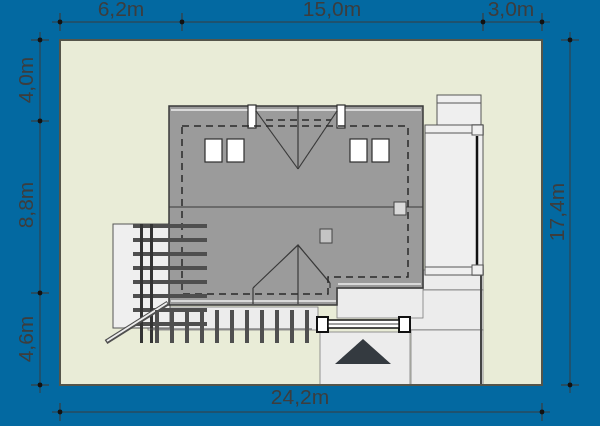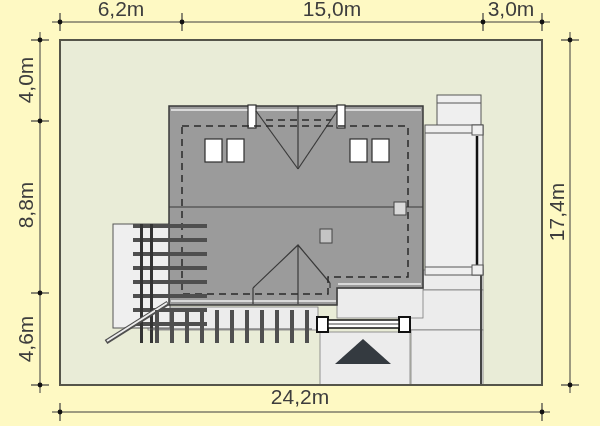--- a/index.html
+++ b/index.html
@@ -1,16 +1,16 @@
 <!DOCTYPE html>
 <html style="--plot_fill: #e9ecd7; --plot_border: #55554a; --roof_fill: #9b9b9b; --roof_line: #3a3a3a; --light_fill: #efefef; --paving_fill: #ececec; --pergola_bar: #4f4f4f; --arrow_fill: #343a40; --dim_color: #3d3d3d;"><head>
 <meta charset="utf-8">
 <style>
   html,body{margin:0;padding:0;background:#ffffff;}
-  .page{position:relative;width:600px;height:426px;background:#fef9c3;overflow:hidden;
+  .page{position:relative;width:600px;height:426px;background:#0369a1;overflow:hidden;
         font-family:"Liberation Sans", sans-serif;}
   svg text{font-family:"Liberation Sans", sans-serif;font-size:21px;fill:var(--dim_color,#3d3d3d);}
   .dimline{stroke:var(--dim_color,#3d3d3d);stroke-width:1;}
   .tick{stroke:var(--dim_color,#3d3d3d);stroke-width:1.2;}
   .dot{fill:#111;}
   .plot{fill:var(--plot_fill,#e9ecd7);stroke:var(--plot_border,#55554a);stroke-width:2;}
   .plotline{fill:none;stroke:var(--plot_border,#55554a);stroke-width:2;}
   .pav{fill:var(--paving_fill,#ececec);stroke:#7d7d7d;stroke-width:0.8;}
   .lightbox{fill:var(--light_fill,#efefef);stroke:#565656;stroke-width:1;}
   .roof{fill:var(--roof_fill,#9b9b9b);stroke:var(--roof_line,#3a3a3a);stroke-width:1.5;}

